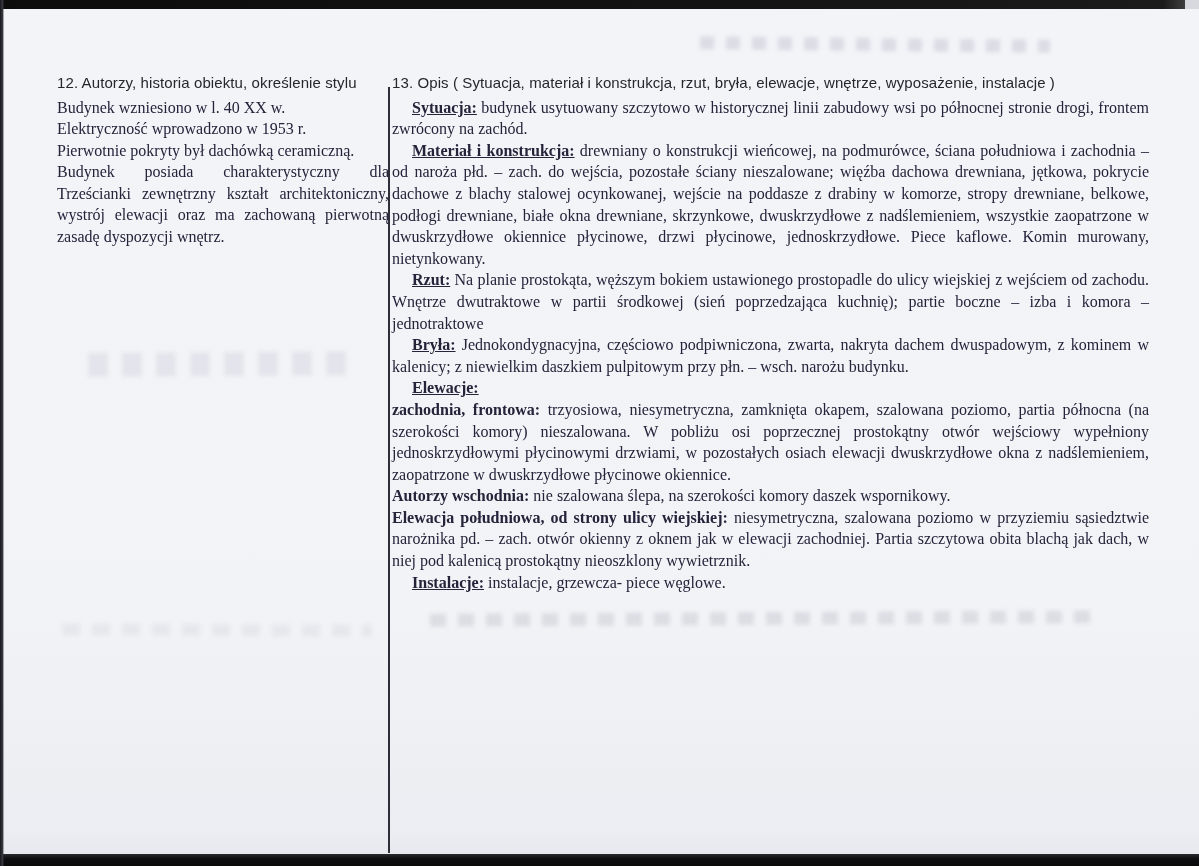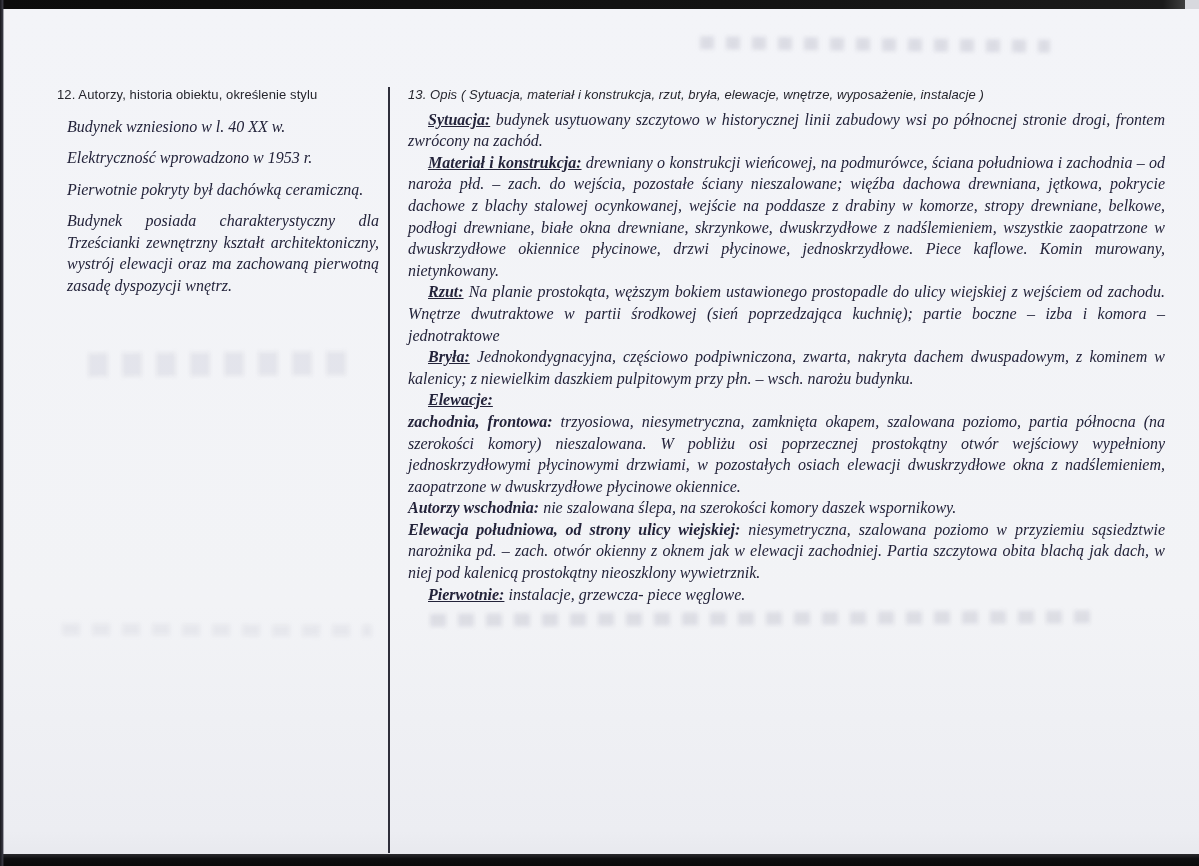--- a/index.html
+++ b/index.html
@@ -24,45 +24,44 @@
   
   .divider {
     position: absolute;
     left: 388px; top: 87px;
     width: 2px; height: 766px;
     background: #2e2e3a;
   }
 
   .col-header {
     font-family: "Liberation Sans", sans-serif;
-    font-size: 13px;
+    font-size: 15px;
     color: #26262e;
     letter-spacing: 0.1px;
-    margin: 12px 0 3px 0;
+    margin: 0 0 3px 0;
   }
 
   .col-left {
     position: absolute;
     left: 57px; top: 72px;
     width: 332px;
     color: #23233a;
     font-size: 16px;
     line-height: 21.5px;
   }
-  .col-left .lpara { margin: 10px; font-style: italic; }
+  .col-left .lpara { margin: 0; }
   .col-left .lpara.justify { text-align: justify; }
 
   .col-right {
     position: absolute;
-    left: 408px; top: 72px;
+    left: 392px; top: 72px;
     width: 757px;
     color: #23233a;
     font-size: 16px;
     line-height: 21.6px;
-    font-style: italic;
   }
   .rpara { margin: 0; text-align: justify; }
   .lbl { font-weight: bold; }
   .lbl.u { text-decoration: underline; margin-left: 20px; }
 
   
   .smudge {
     position: absolute;
     filter: blur(2px);
     pointer-events: none;
@@ -121,20 +120,20 @@
 
     <p class="rpara"><span class="lbl u">Elewacje:</span><span></span></p>
 
     <p class="rpara"><span class="lbl">zachodnia, frontowa:</span><span>  trzyosiowa, niesymetryczna, zamknięta okapem, szalowana poziomo, partia północna (na szerokości komory) nieszalowana. W pobliżu osi poprzecznej prostokątny otwór wejściowy wypełniony jednoskrzydłowymi płycinowymi drzwiami, w pozostałych osiach elewacji dwuskrzydłowe okna z nadślemieniem, zaopatrzone w dwuskrzydłowe płycinowe okiennice.</span></p>
 
 
     <p class="rpara"><span class="lbl">Autorzy wschodnia:</span><span> nie szalowana ślepa, na szerokości komory daszek wspornikowy.</span></p>
 
     <p class="rpara"><span class="lbl">Elewacja południowa, od strony ulicy wiejskiej:</span><span> niesymetryczna, szalowana poziomo w przyziemiu sąsiedztwie narożnika pd. – zach. otwór okienny z oknem  jak w elewacji zachodniej. Partia szczytowa obita blachą jak dach, w niej pod kalenicą  prostokątny nieoszklony wywietrznik.</span></p>
 
-    <p class="rpara"><span class="lbl u">Pierwotnie:</span><span> instalacje, grzewcza- piece węglowe.</span></p>
+    <p class="rpara"><span class="lbl u">Instalacje:</span><span> instalacje, grzewcza- piece węglowe.</span></p>
   </div>
 
   <div class="edge-top"></div>
   <div class="edge-corner"></div>
   <div class="edge-bottom"></div>
   <div class="edge-left"></div>
 </div>
 
 </body></html>

